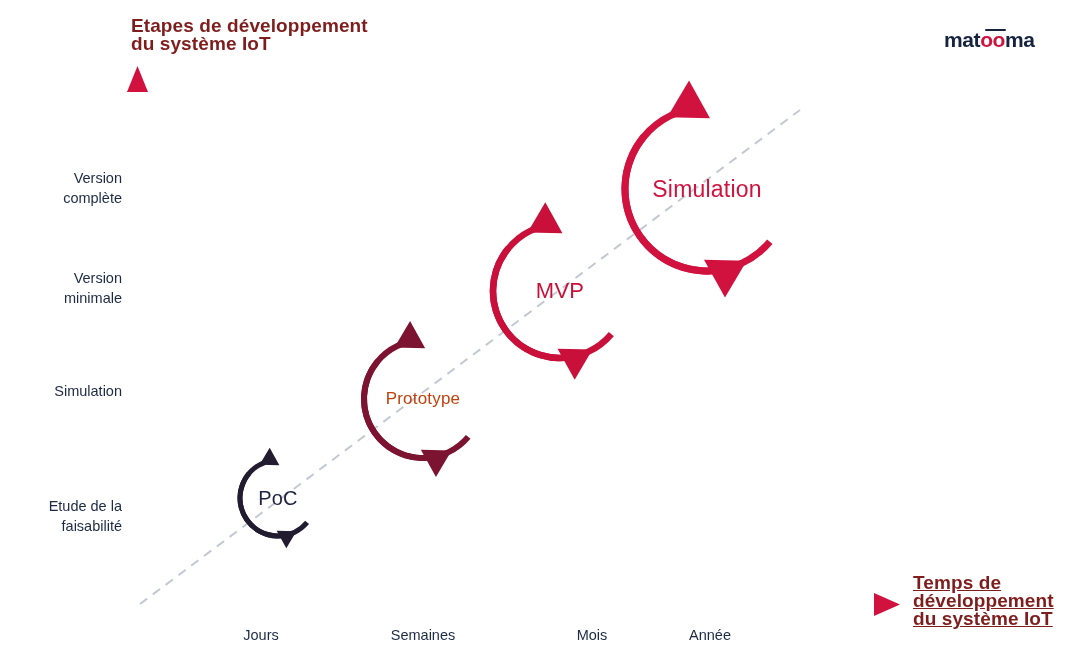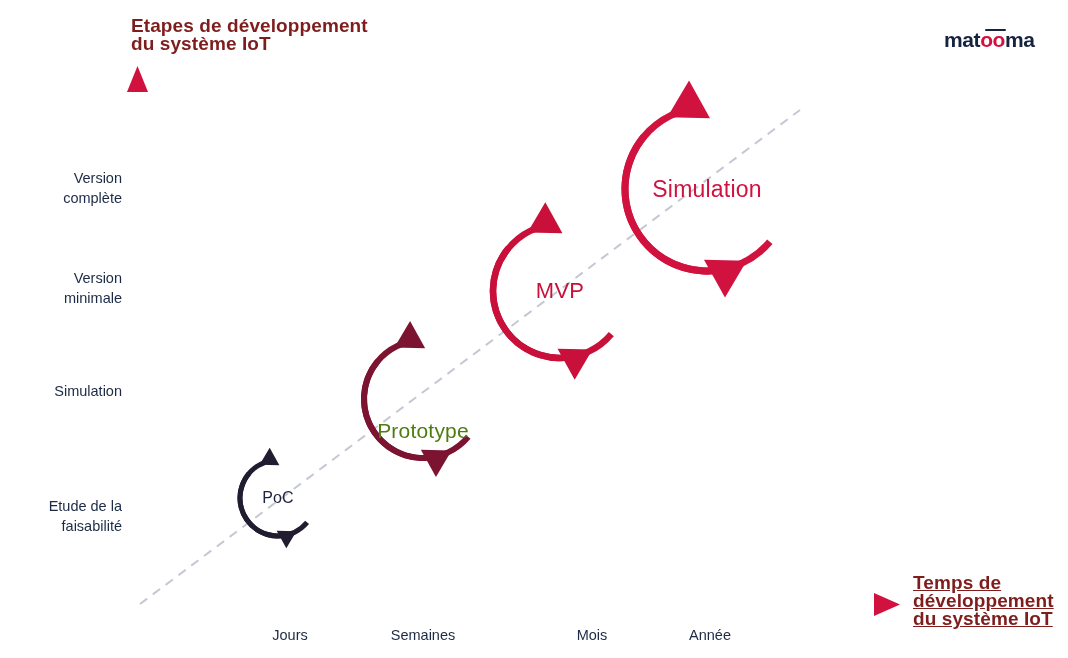--- a/index.html
+++ b/index.html
@@ -183,29 +183,29 @@
       <div class="y-tick" style="top: 168px;">Version
 complète</div>
       <div class="y-tick" style="top: 268px;">Version
 minimale</div>
       <div class="y-tick" style="top: 381px;">Simulation</div>
       <div class="y-tick" style="top: 496px;">Etude de la
 faisabilité</div>
     </div>
 
   <div id="x-ticks">
-      <div class="x-tick" style="left: 290px;">Jours</div>
+      <div class="x-tick" style="left: 261px;">Jours</div>
       <div class="x-tick" style="left: 423px;">Semaines</div>
       <div class="x-tick" style="left: 592px;">Mois</div>
       <div class="x-tick" style="left: 710px;">Année</div>
     </div>
 
   <div id="node-labels">
-      <div class="node-label" style="left: 278px; top: 498px; color: rgb(30, 36, 64); font-size: 16px;">PoC</div>
-      <div class="node-label" style="left: 423px; top: 399px; color: #4d7c0f; font-size: 21px; margin-top: 32px;">Prototype</div>
+      <div class="node-label" style="left: 278px; top: 498px; color: rgb(30, 36, 64); font-size: 20px;">PoC</div>
+      <div class="node-label" style="left: 423px; top: 399px; color: #c2410c; font-size: 17px;">Prototype</div>
       <div class="node-label" style="left: 560px; top: 291px; color: rgb(200, 16, 58); font-size: 22px;">MVP</div>
       <div class="node-label" style="left: 707px; top: 189px; color: rgb(209, 18, 63); font-size: 23px;">Simulation</div>
     </div>
 
   <div class="axis-title" id="y-axis-title">Etapes de développement
 du système IoT</div>
   <div class="axis-title" id="x-axis-title">Temps de
 développement
 du système IoT</div>
 

